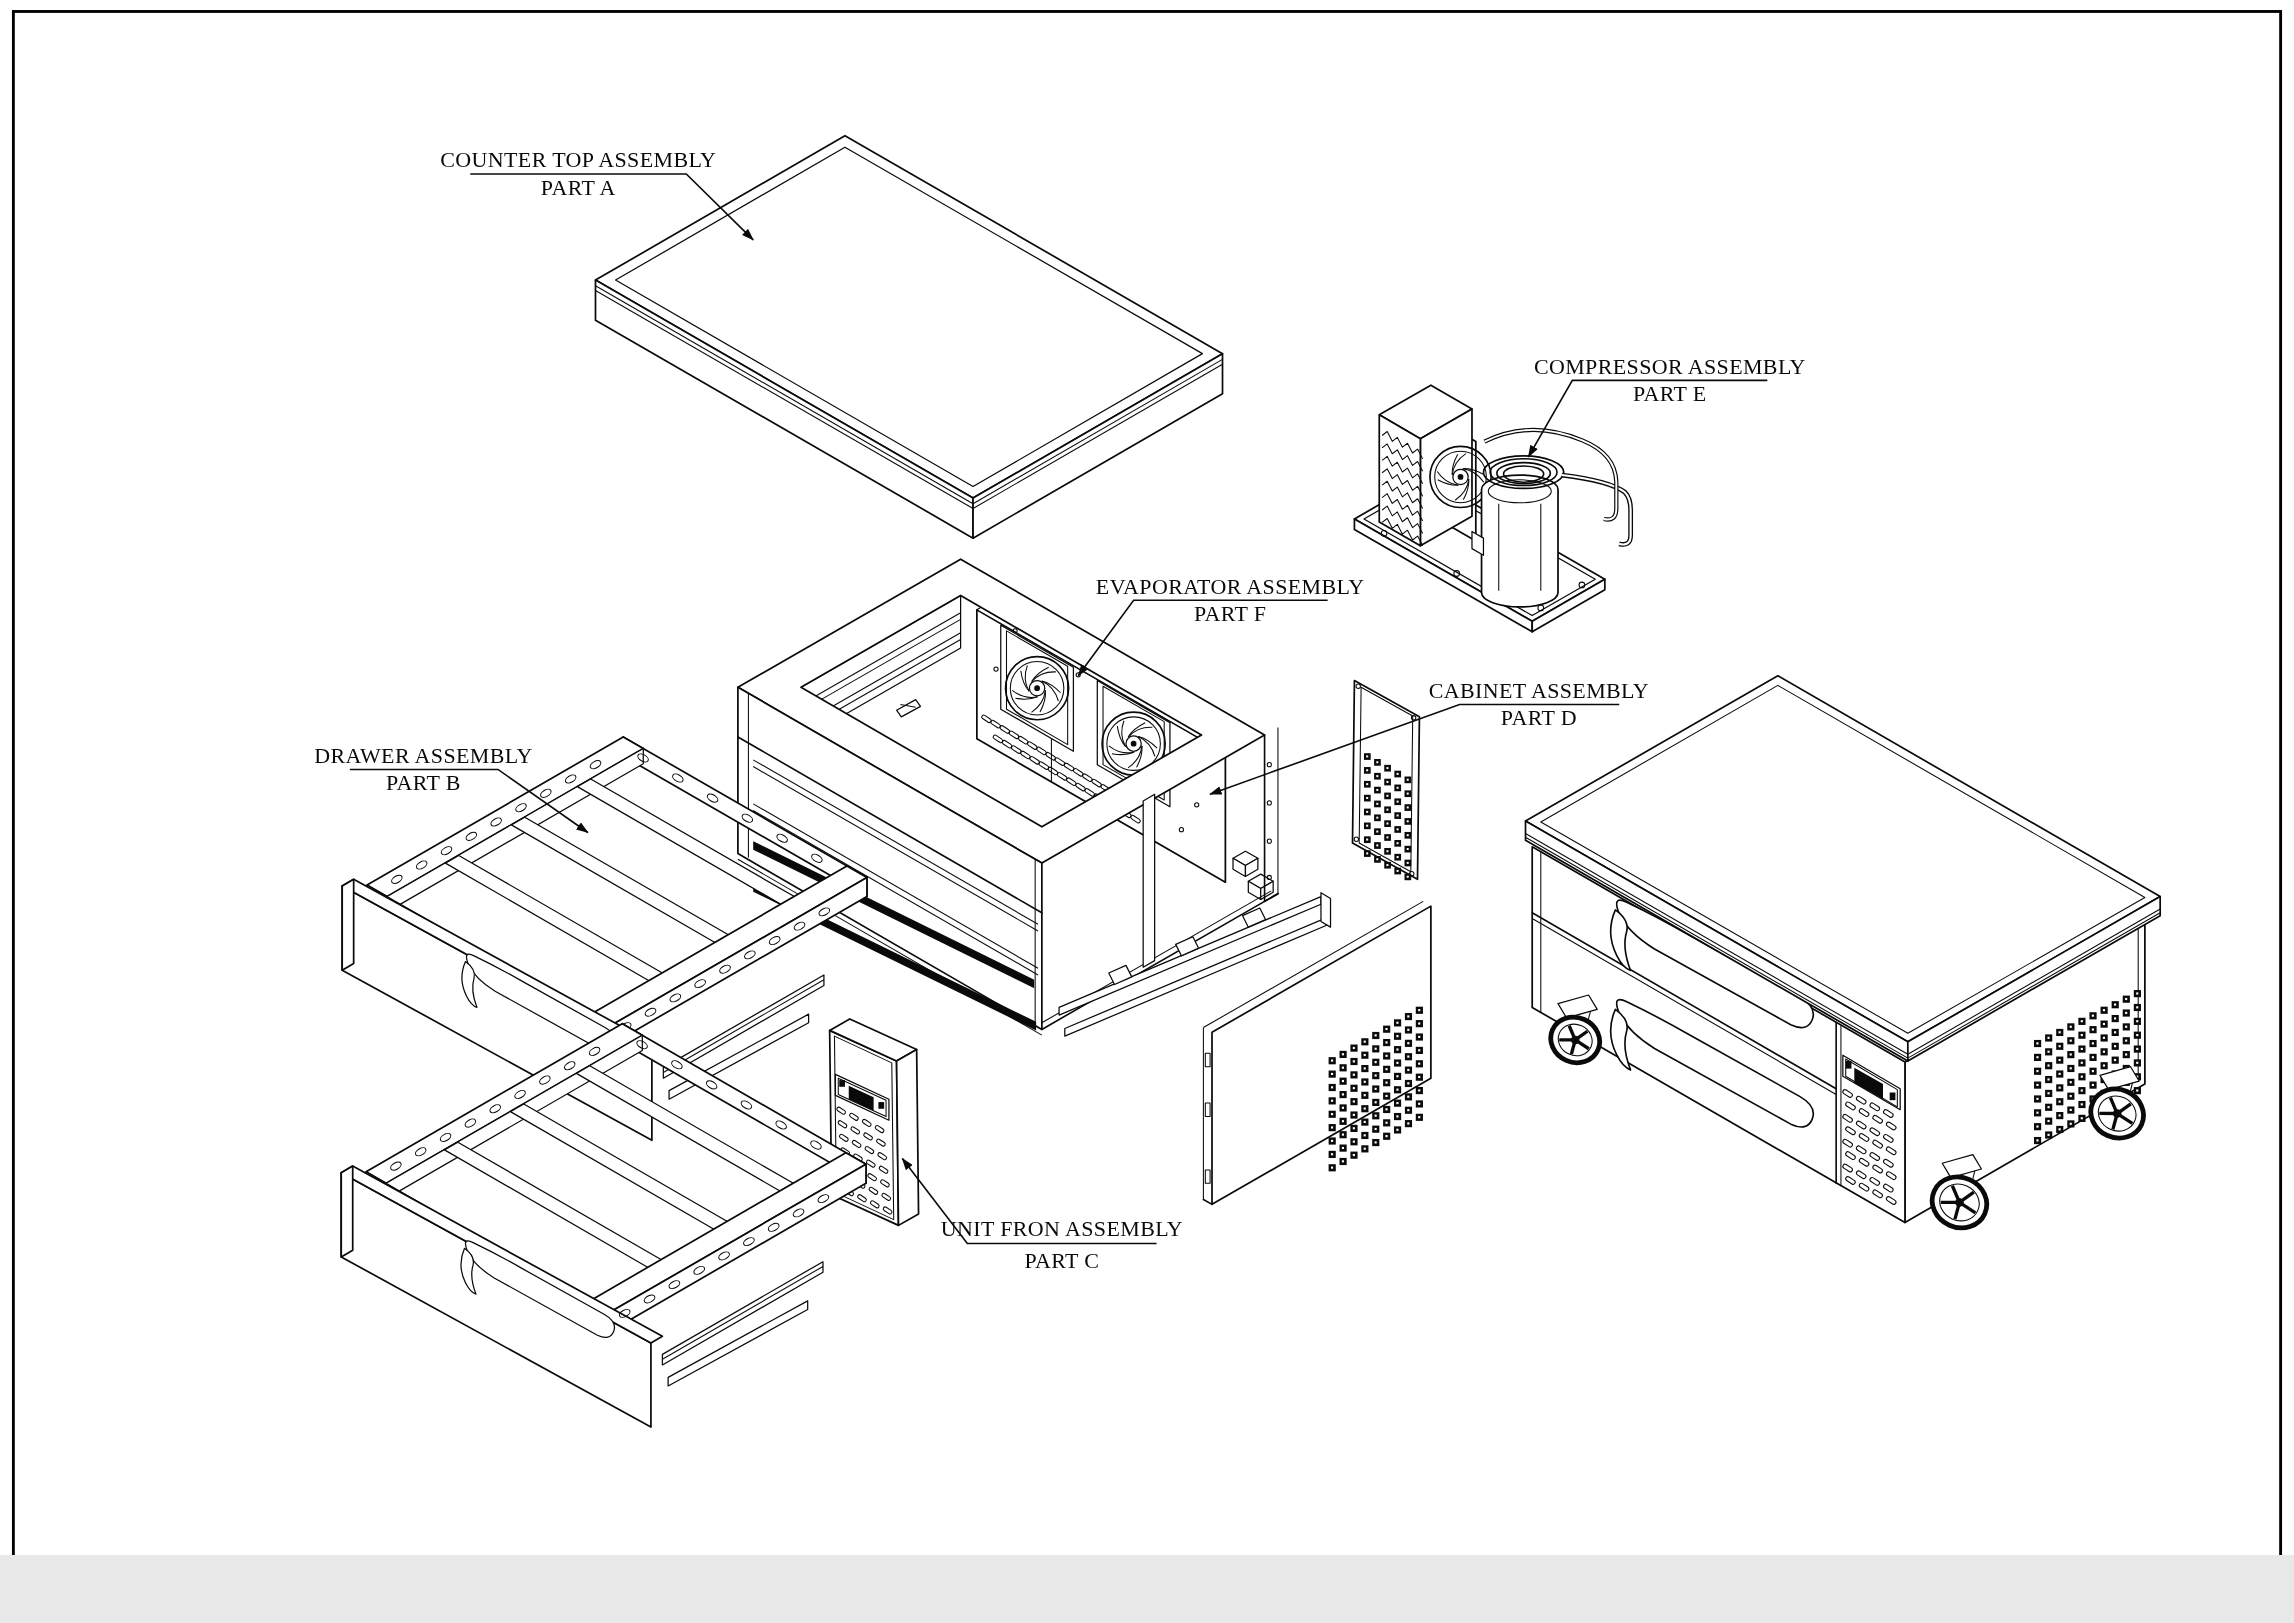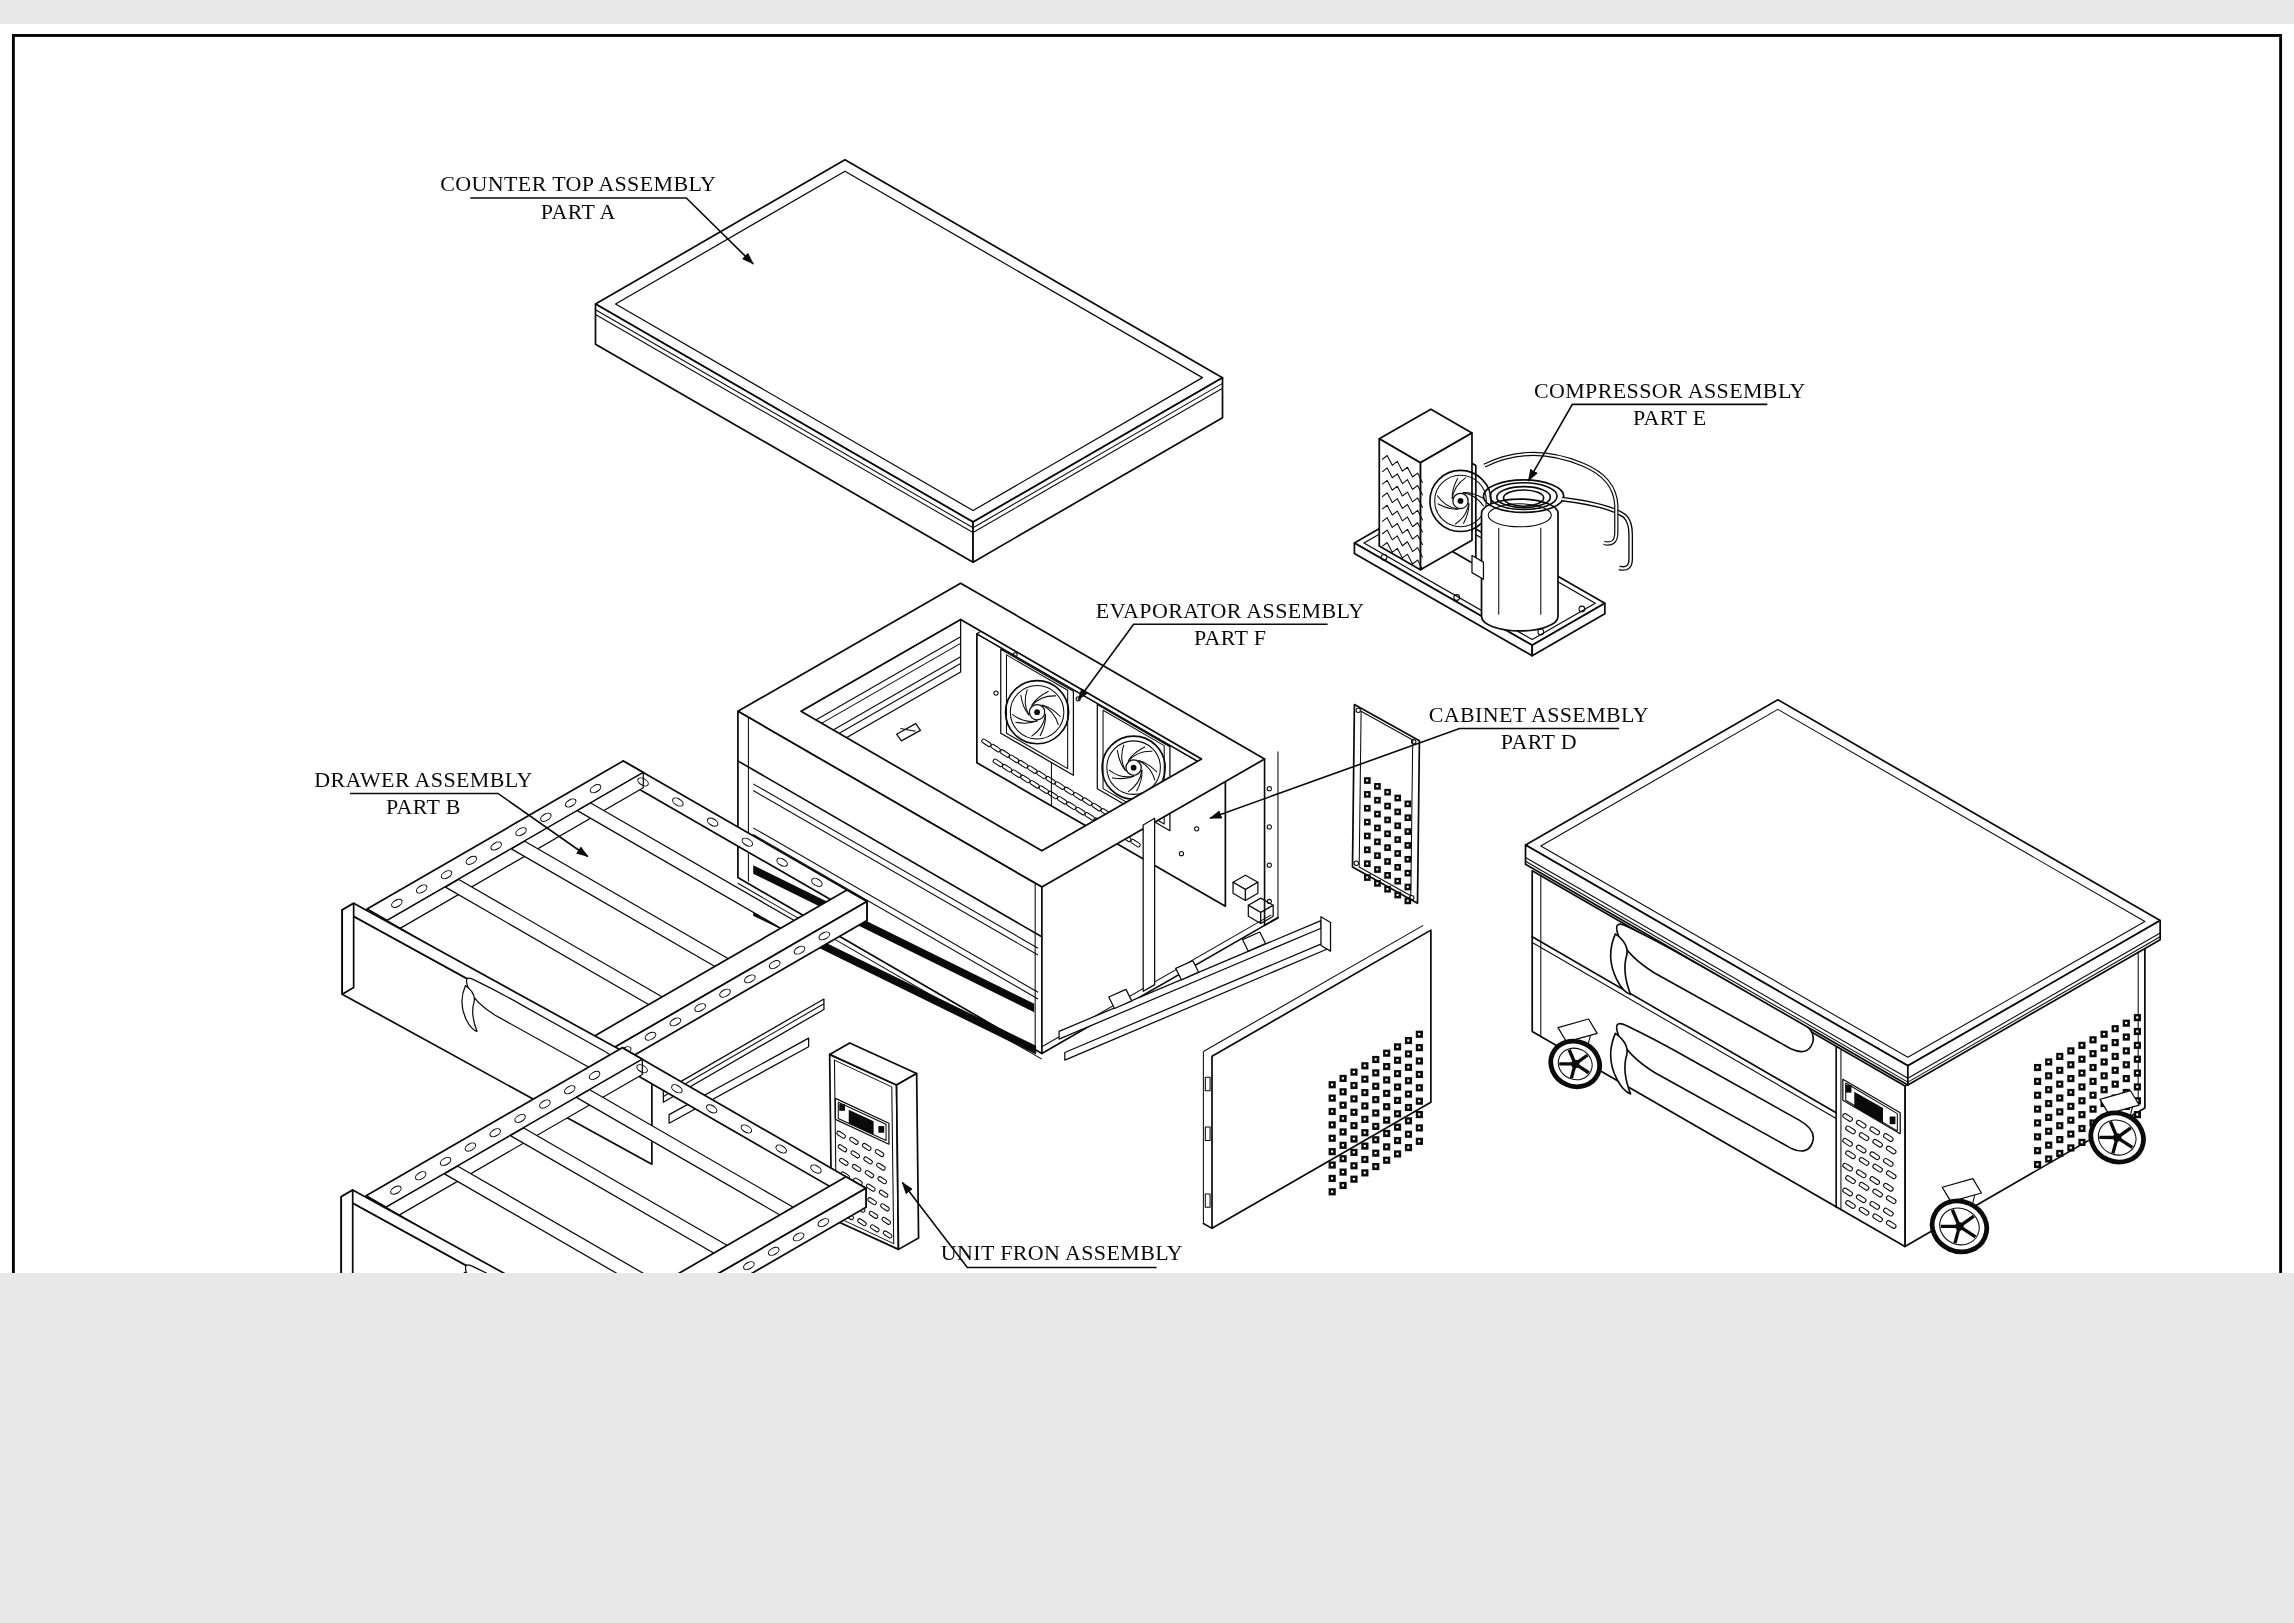--- a/index.html
+++ b/index.html
@@ -1,18 +1,18 @@
 <!DOCTYPE html>
 <html style="--line: #0a0a0a; --bg: #ffffff;"><head>
 <meta charset="utf-8">
 <style>
   :root{ --line:#0a0a0a; --bg:#ffffff; }
   html,body{margin:0;padding:0;background:#e8e8e8;}
-  .page{position:relative;width:2294px;height:1249px;background:var(--bg);overflow:hidden;
-        font-family:"Liberation Serif",serif;margin-top:24px;}
+  .page{position:relative;width:2294px;height:1555px;background:var(--bg);overflow:hidden;
+        font-family:"Liberation Serif",serif;}
   .page svg{position:absolute;left:0;top:0;}
   .s  {fill:#fff;stroke:var(--line);stroke-width:1.8;stroke-linejoin:round;}
   .s2 {fill:#fff;stroke:var(--line);stroke-width:1.3;stroke-linejoin:round;}
   .l  {fill:none;stroke:var(--line);stroke-width:1.7;stroke-linejoin:round;stroke-linecap:round;}
   .lt {fill:none;stroke:var(--line);stroke-width:1.1;stroke-linejoin:round;}
   .blk{fill:var(--line);stroke:none;}
   .lead{fill:none;stroke:var(--line);stroke-width:1.7;}
   .callout{font-size:23px;letter-spacing:.4px;fill:var(--line);}
   text{font-family:"Liberation Serif",serif;}
 </style>

